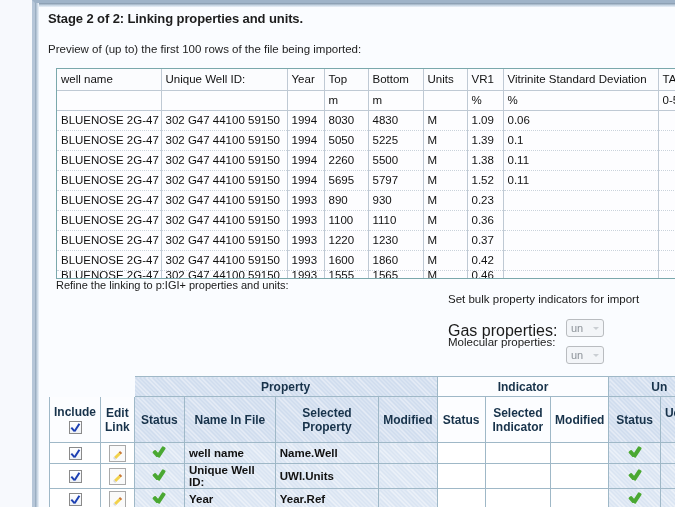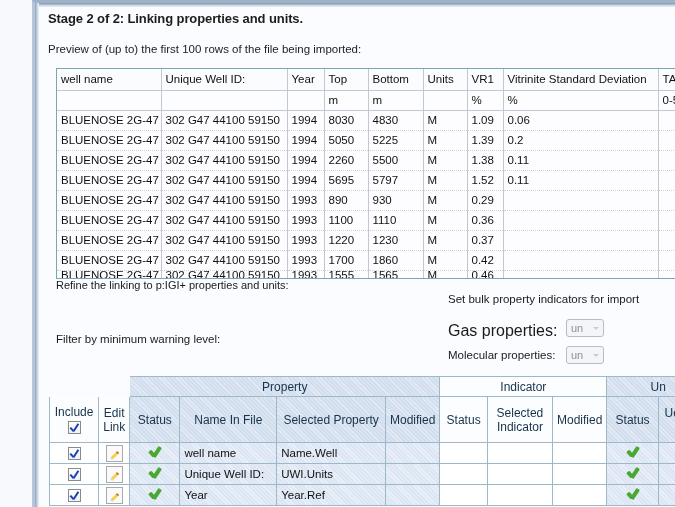--- a/index.html
+++ b/index.html
@@ -95,21 +95,21 @@
   }
   .bulk-label {
     position: absolute; left: 413px; top: 290px;
     font-size: 11.5px; color: #1a1a1a;
   }
   .gas-label {
     position: absolute; left: 413px; top: 319px;
     font-size: 16px; color: #1a1a1a;
   }
   .mol-label {
-    position: absolute; left: 413px; top: 346px;
+    position: absolute; left: 413px; top: 333px;
     font-size: 11.5px; color: #1a1a1a;
   }
 
   .combo-big {
     position: absolute; left: 206px; top: 321px;
     width: 131px; height: 31px;
     border: 1px solid #9a9a9a;
     border-radius: 3px;
     background: linear-gradient(to bottom, #f4f4f4 0%, #ececec 45%, #e0e0e0 50%, #dcdcdc 100%);
     box-shadow: inset 0 0 0 1px #fdfdfd;
@@ -173,21 +173,21 @@
     border-collapse: collapse;
     table-layout: fixed;
     font-size: 11.5px;
     color: #111;
   }
   table.linkgrid th, table.linkgrid td {
     border: 1px solid #9fb8c7;
     padding: 0 4px;
     box-sizing: border-box;
     text-align: center;
-    font-weight: normal;
+    font-weight: bold;
     white-space: normal;
     overflow: hidden;
     vertical-align: middle;
   }
   .grp {
     height: 20px;
     background: #cfdcee;
     background-image: repeating-linear-gradient(45deg, rgba(255,255,255,.55) 0 1px, transparent 1px 3px);
     border: 1px solid #9fb8c7;
     font-size: 12px;
@@ -313,21 +313,21 @@
             <td></td>
           </tr>
           <tr>
             <td>BLUENOSE 2G-47</td>
             <td>302 G47 44100 59150</td>
             <td>1994</td>
             <td>5050</td>
             <td>5225</td>
             <td>M</td>
             <td>1.39</td>
-            <td>0.2</td>
+            <td>0.1</td>
             <td></td>
             <td></td>
           </tr>
           <tr>
             <td>BLUENOSE 2G-47</td>
             <td>302 G47 44100 59150</td>
             <td>1994</td>
             <td>2260</td>
             <td>5500</td>
             <td>M</td>
@@ -348,21 +348,21 @@
             <td></td>
             <td></td>
           </tr>
           <tr>
             <td>BLUENOSE 2G-47</td>
             <td>302 G47 44100 59150</td>
             <td>1993</td>
             <td>890</td>
             <td>930</td>
             <td>M</td>
-            <td>0.29</td>
+            <td>0.23</td>
             <td></td>
             <td></td>
             <td></td>
           </tr>
           <tr>
             <td>BLUENOSE 2G-47</td>
             <td>302 G47 44100 59150</td>
             <td>1993</td>
             <td>1100</td>
             <td>1110</td>
@@ -381,21 +381,21 @@
             <td>M</td>
             <td>0.37</td>
             <td></td>
             <td></td>
             <td></td>
           </tr>
           <tr>
             <td>BLUENOSE 2G-47</td>
             <td>302 G47 44100 59150</td>
             <td>1993</td>
-            <td>1700</td>
+            <td>1600</td>
             <td>1860</td>
             <td>M</td>
             <td>0.42</td>
             <td></td>
             <td></td>
             <td></td>
           </tr>
           <tr class="clipped">
             <td>BLUENOSE 2G-47</td>
             <td>302 G47 44100 59150</td>
@@ -406,21 +406,20 @@
             <td>0.46</td>
             <td></td>
             <td></td>
             <td></td>
           </tr>
         </tbody>
     </table>
   </div>
 
   <div class="refine-label">Refine the linking to p:IGI+ properties and units:</div>
-  <div class="filter-label">Filter by minimum warning level:</div>
 
 
   <div class="bulk-label">Set bulk property indicators for import</div>
   <div class="gas-label">Gas properties:</div>
   <div class="mol-label">Molecular properties:</div>
 
   <div class="combo-small" id="gas-combo">
     <span>un</span>
     <span class="arrow arrow-dn sm"></span>
   </div>

